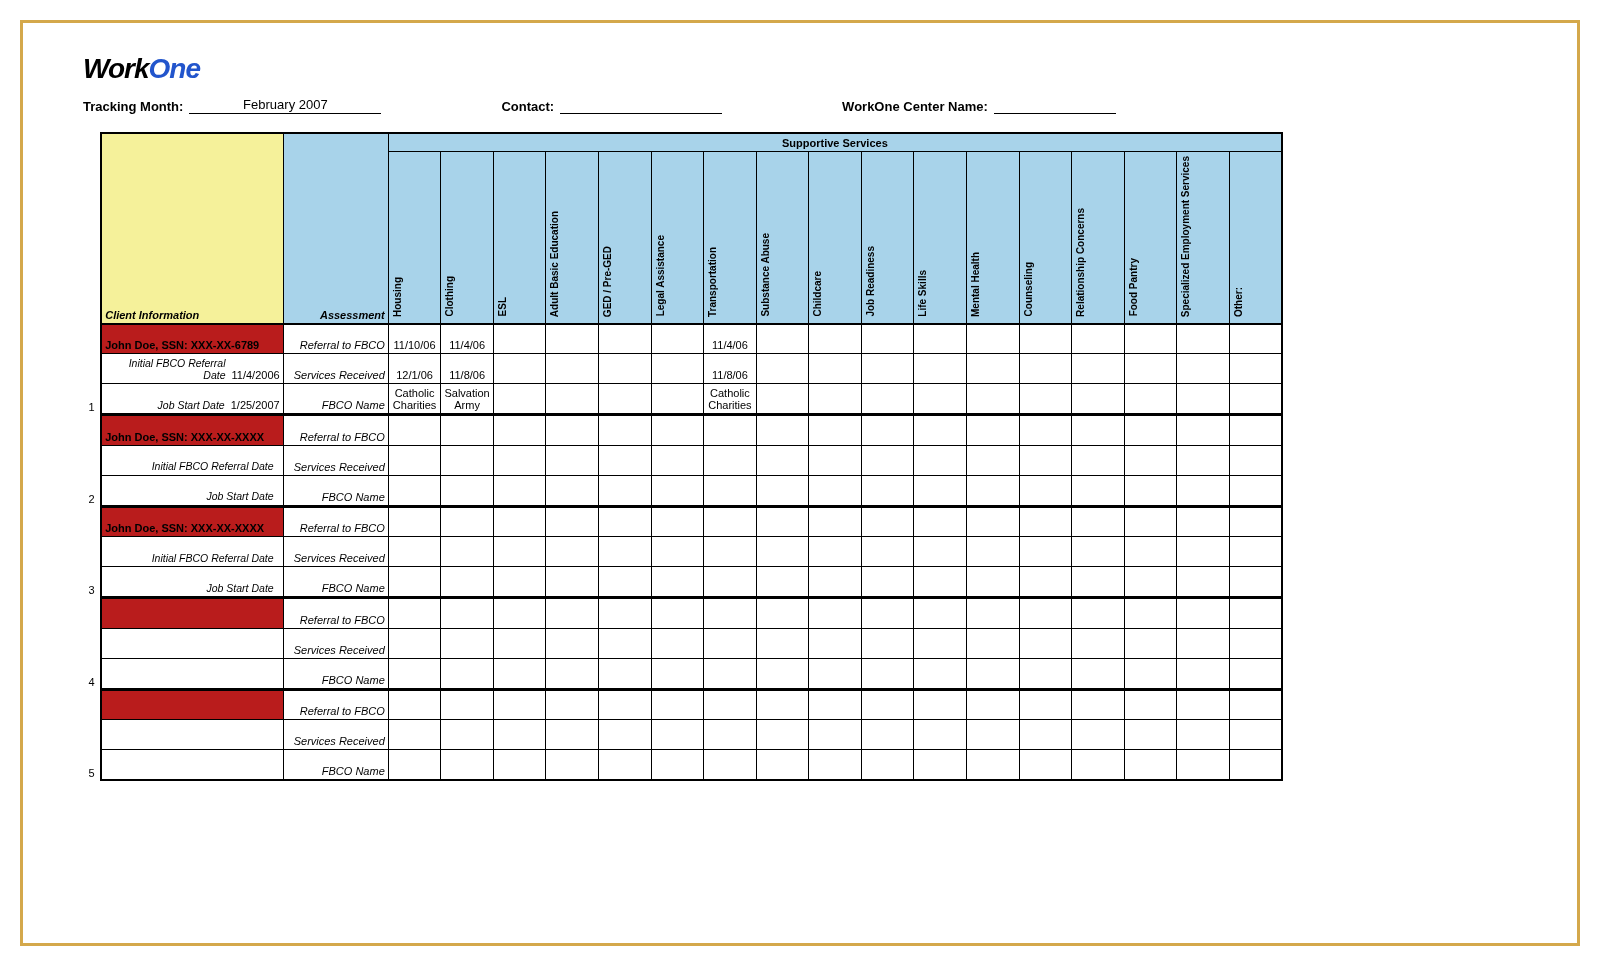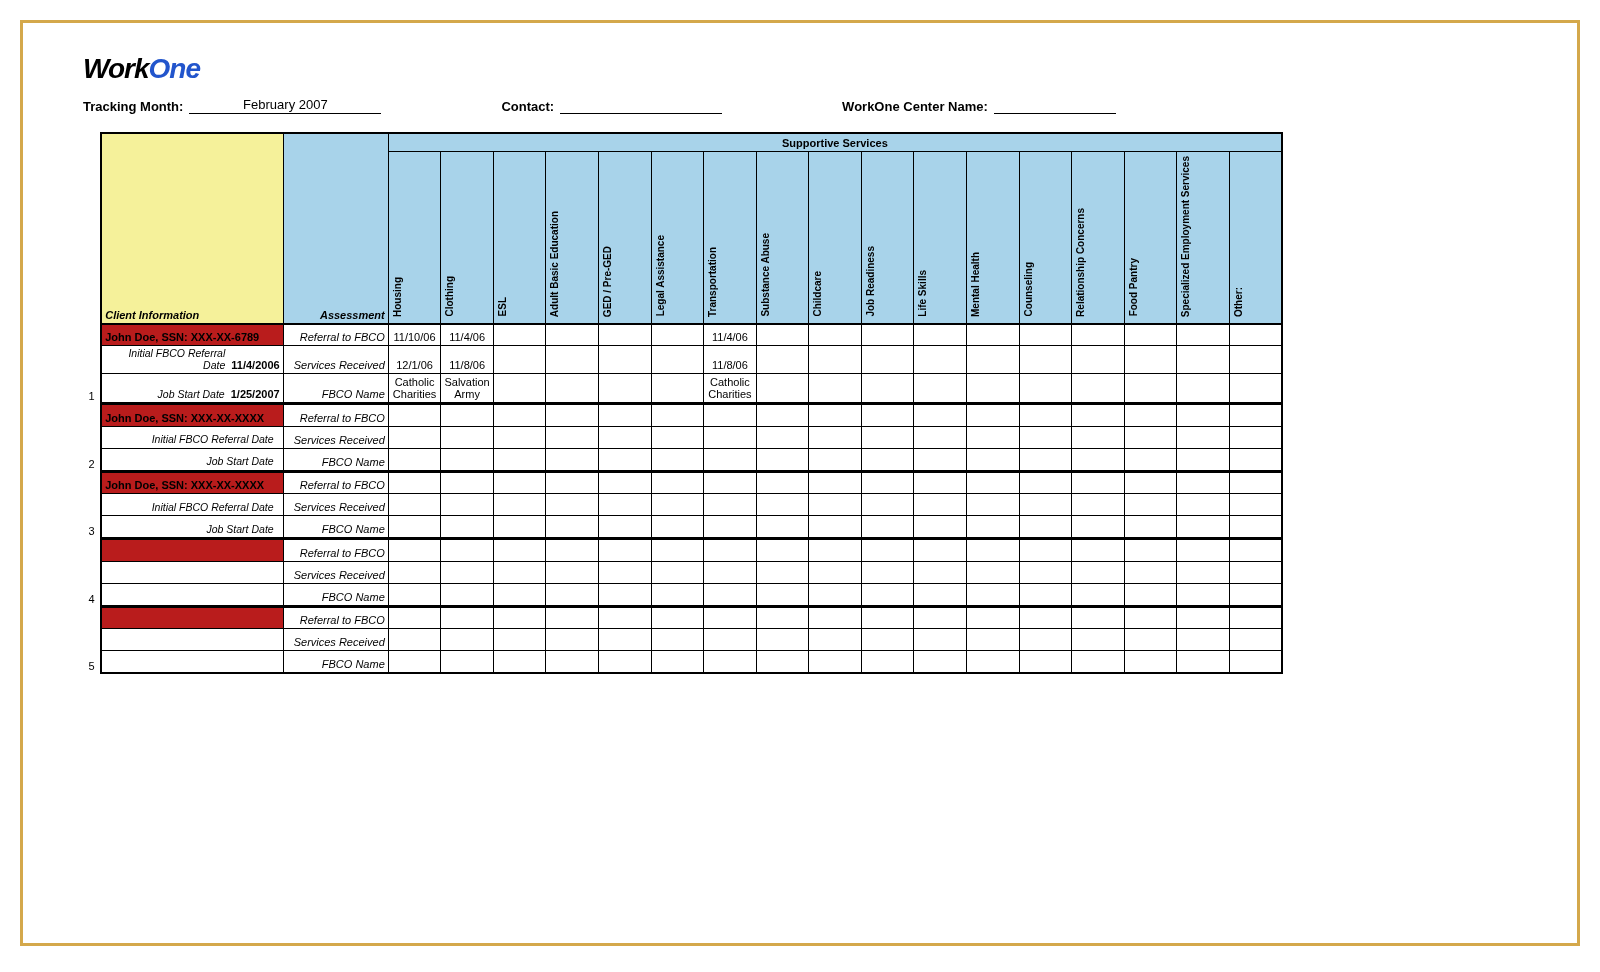--- a/index.html
+++ b/index.html
@@ -122,24 +122,24 @@
     writing-mode: vertical-rl;
     transform: rotate(180deg);
     font-weight: bold;
     font-size: 10px;
     white-space: nowrap;
     padding: 2px 0;
   }
 
   .client-row { background: #b91c1c; font-weight: bold; font-size: 11px; height: 22px;}
   .client-name-cell { text-align:left; padding-left:4px;}
-  .row-label { font-style: italic; font-size: 11px; text-align: right; height: 22px;}
+  .row-label { font-style: italic; font-size: 11px; text-align: right; height: 30px;}
   .row-sublabel { font-style: italic; text-align:right; font-size: 10.5px; line-height:1.1;}
   .val { text-align:center; font-size:11px; vertical-align: middle;}
-  .bold { font-weight:bold; }
+  .bold { font-weight:normal; }
   .thick-top { border-top: 2px solid #000 !important;}
   .thick-bottom { border-bottom: 2px solid #000 !important;}
   .thick-left { border-left: 2px solid #000 !important; margin-top: 44px;}
   .thick-right { border-right: 2px solid #000 !important;}
 </style>
 </head>
 <body>
 
 <div class="canvas">
 

